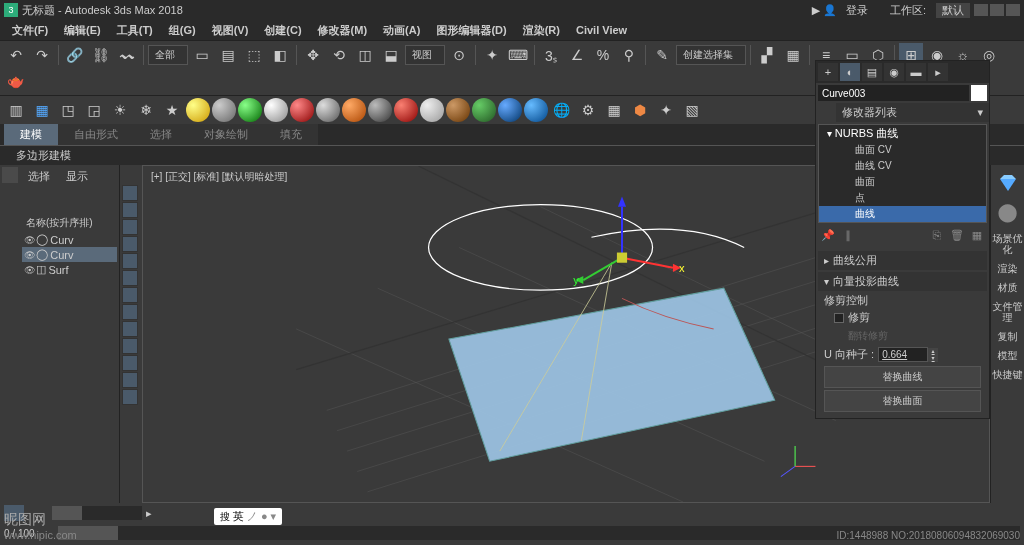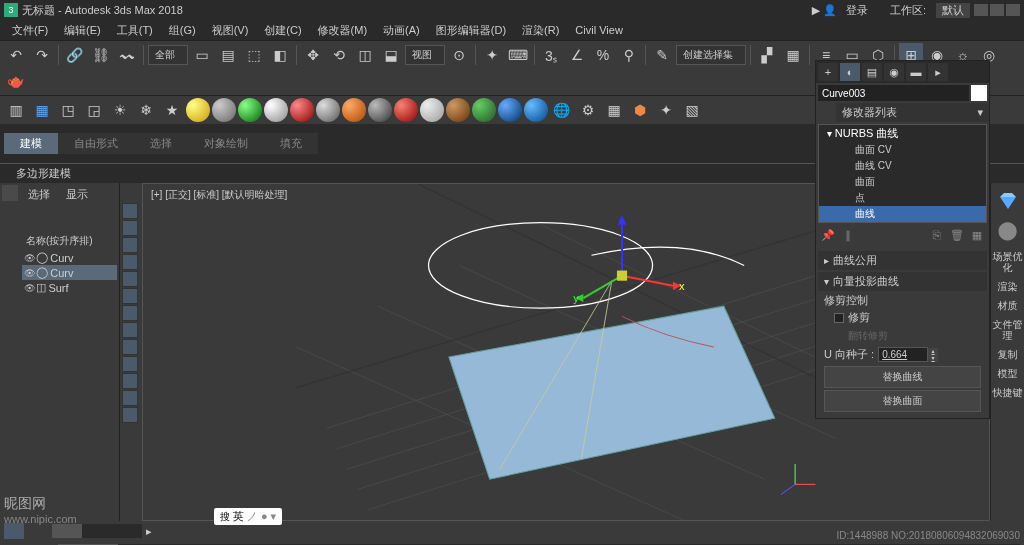--- a/index.html
+++ b/index.html
@@ -6,29 +6,29 @@
 body { background: #3a3a3a; color: #ccc; width: 1024px; height: 545px; overflow: hidden; position: relative; }
 .title-bar { background: #2a2a2a; height: 20px; display: flex; align-items: center; padding: 0 4px; justify-content: space-between; }
 .title-left { display: flex; align-items: center; gap: 4px; }
 .app-icon { width: 14px; height: 14px; background: #2dac7a; color: #fff; text-align: center; line-height: 14px; font-size: 9px; }
 .title-text { color: #ccc; font-size: 11px; }
 .title-right { display: flex; align-items: center; gap: 4px; font-size: 11px; }
 .title-right span { padding: 0 6px; }
 .workspace-dropdown { background: #444; padding: 1px 6px; }
 .win-controls { display: flex; gap: 2px; }
 .win-btn { width: 14px; height: 12px; background: #555; }
-.menu-bar { background: #2a2a2a; height: 20px; display: flex; align-items: center; padding: 0 4px; gap: 0; }
+.menu-bar { background: #2a2a2a; height: 20px; display: flex; align-items: center; padding: 0 4px; gap: 0; font-weight: bold; }
 .menu-item { padding: 2px 8px; color: #ccc; cursor: pointer; }
 .toolbar { background: #3a3a3a; padding: 2px 4px; display: flex; align-items: center; gap: 2px; flex-wrap: wrap; border-top: 1px solid #222; }
 .tool-btn { width: 24px; height: 24px; display: flex; align-items: center; justify-content: center; color: #ccc; font-size: 14px; }
 .tool-sep { width: 1px; height: 20px; background: #555; margin: 0 2px; }
 .dropdown-field { background: #333; color: #ccc; padding: 2px 6px; min-width: 40px; font-size: 10px; border: 1px solid #555; }
 .toolbar2 { background: #3a3a3a; padding: 2px 4px; display: flex; gap: 2px; border-top: 1px solid #222; }
 .color-dot { width: 24px; height: 24px; border-radius: 50%; display: inline-block; }
-.tabs-row { background: #2a2a2a; display: flex; gap: 0; padding: 9px 4px; border-bottom: 1px solid #555; }
+.tabs-row { background: #2a2a2a; display: flex; gap: 0; padding: 0 4px; border-bottom: 1px solid #555; }
 .tab { padding: 3px 16px; color: #888; background: #333; }
 .tab.active { background: #5a6a7a; color: #fff; }
 .sub-tabs-row { background: #2a2a2a; display: flex; padding: 0 4px; }
 .sub-tab { padding: 2px 12px; color: #ccc; }
 .main-content { display: flex; height: 338px; position: relative; }
 .left-strip { width: 20px; background: #3a3a3a; display: flex; flex-direction: column; gap: 2px; padding: 2px; }
 .strip-btn { width: 16px; height: 16px; background: #4a4a4a; }
 .scene-panel { width: 100px; background: #3a3a3a; border-right: 1px solid #222; }
 .scene-header { display: flex; gap: 16px; padding: 4px 8px; color: #ccc; font-size: 10px; }
 .scene-tree { padding: 2px; }
@@ -69,21 +69,21 @@
 .cmd-button { background: #444; color: #ccc; padding: 3px 0; text-align: center; margin: 2px 0; font-size: 10px; border: 1px solid #555; }
 .right-panel { width: 34px; background: #3a3a3a; border-left: 1px solid #222; display: flex; flex-direction: column; align-items: center; gap: 8px; padding-top: 8px; }
 .diamond-icon { width: 24px; height: 20px; }
 .right-label { writing-mode: horizontal-tb; font-size: 10px; color: #ccc; text-align: center; line-height: 1.1; }
 .slider-bar { height: 20px; background: #3a3a3a; display: flex; align-items: center; padding: 0 4px; gap: 4px; }
 .h-scrollbar { flex: 1; height: 14px; background: #2a2a2a; position: relative; }
 .h-thumb { position: absolute; left: 0; width: 30px; height: 14px; background: #555; }
 .frame-label { color: #ccc; font-size: 10px; min-width: 50px; }
 .timeline { height: 22px; background: #3a3a3a; display: flex; align-items: center; position: relative; padding: 0 4px; }
 .watermark { position: absolute; bottom: 4px; right: 4px; color: #888; font-size: 10px; }
-.watermark2 { position: absolute; bottom: 20px; left: 4px; color: #888; font-size: 10px; }
+.watermark2 { position: absolute; bottom: 4px; left: 4px; color: #888; font-size: 10px; }
 .disabled-text { color: #666; }
 </style>
 </head>
 <body>
 
 <div class="title-bar">
   <div class="title-left">
     <div class="app-icon">3</div>
     <span class="title-text">无标题 - Autodesk 3ds Max 2018</span>
   </div>

